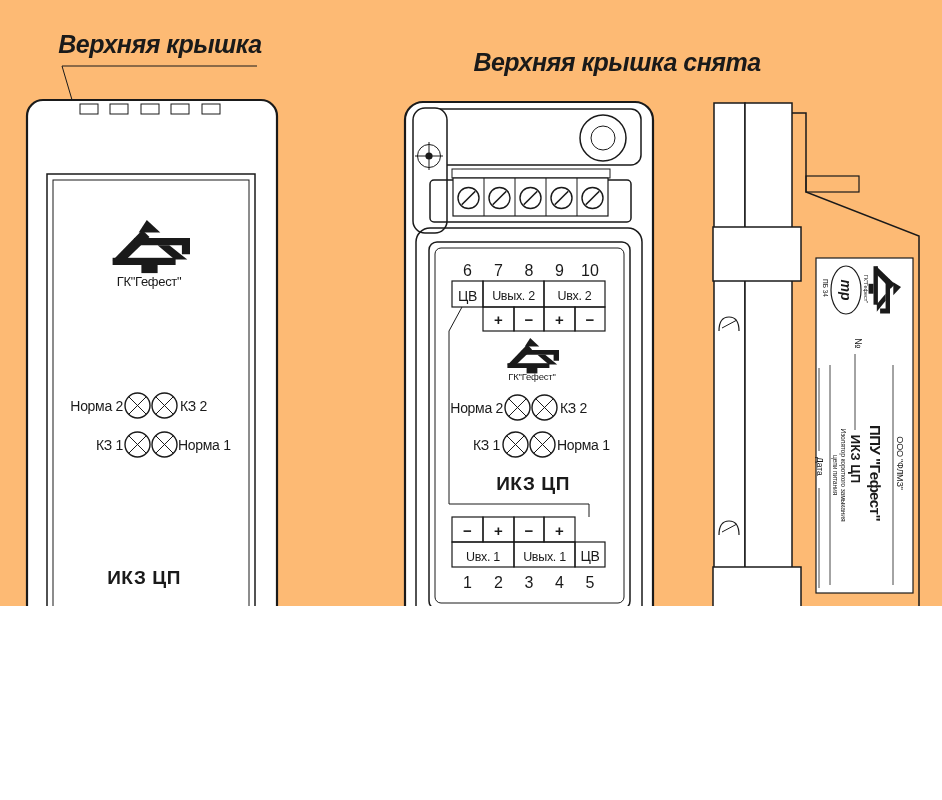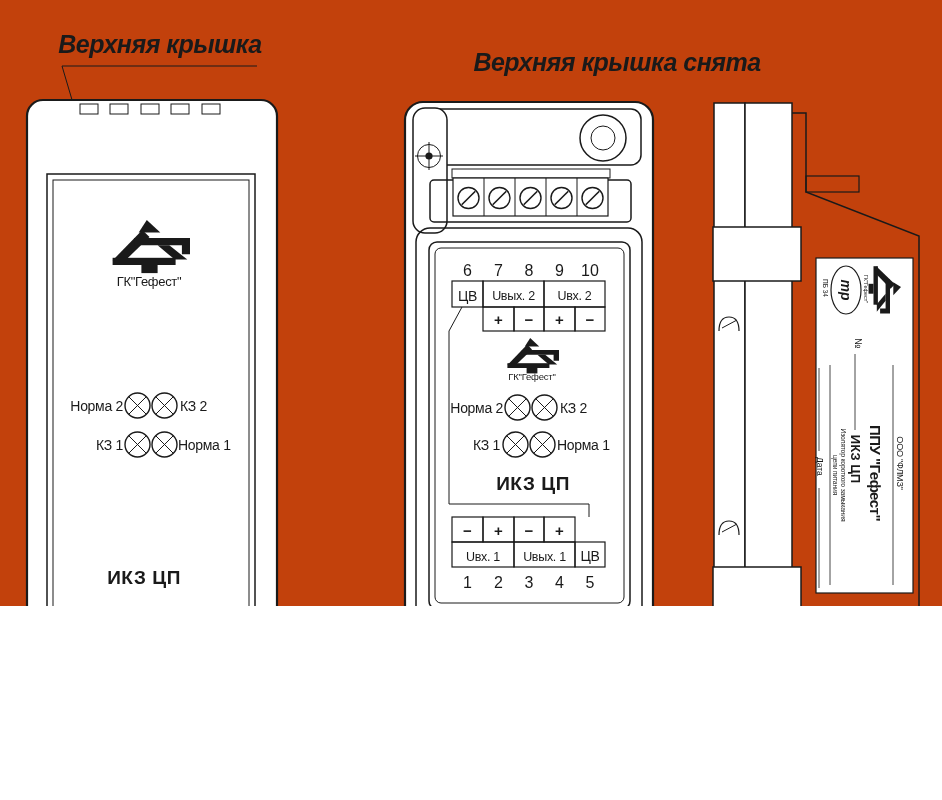--- a/index.html
+++ b/index.html
@@ -1,16 +1,16 @@
 <!DOCTYPE html>
 <html><head>
 <meta charset="utf-8">
 <style>
   html,body{margin:0;padding:0;background:#ffffff;}
-  .stage{position:relative;width:942px;height:606px;background:#c2410c;overflow:hidden;}
+  .stage{position:relative;width:942px;height:606px;background:#fdba74;overflow:hidden;}
   svg{position:absolute;left:0;top:0;}
   svg text{font-family:"Liberation Sans","DejaVu Sans",sans-serif;fill:#1a1a1a;}
   .ln{stroke:#1a1a1a;fill:none;}
   .w2{stroke-width:2.2;}
   .w15{stroke-width:1.5;}
   .w12{stroke-width:1.2;}
   .w1{stroke-width:1;}
   .wfill{fill:#ffffff;}
   .title{font-size:25px;font-style:italic;font-weight:bold;letter-spacing:-0.5px;}
   .lbl{font-size:14px;letter-spacing:-0.3px;}

